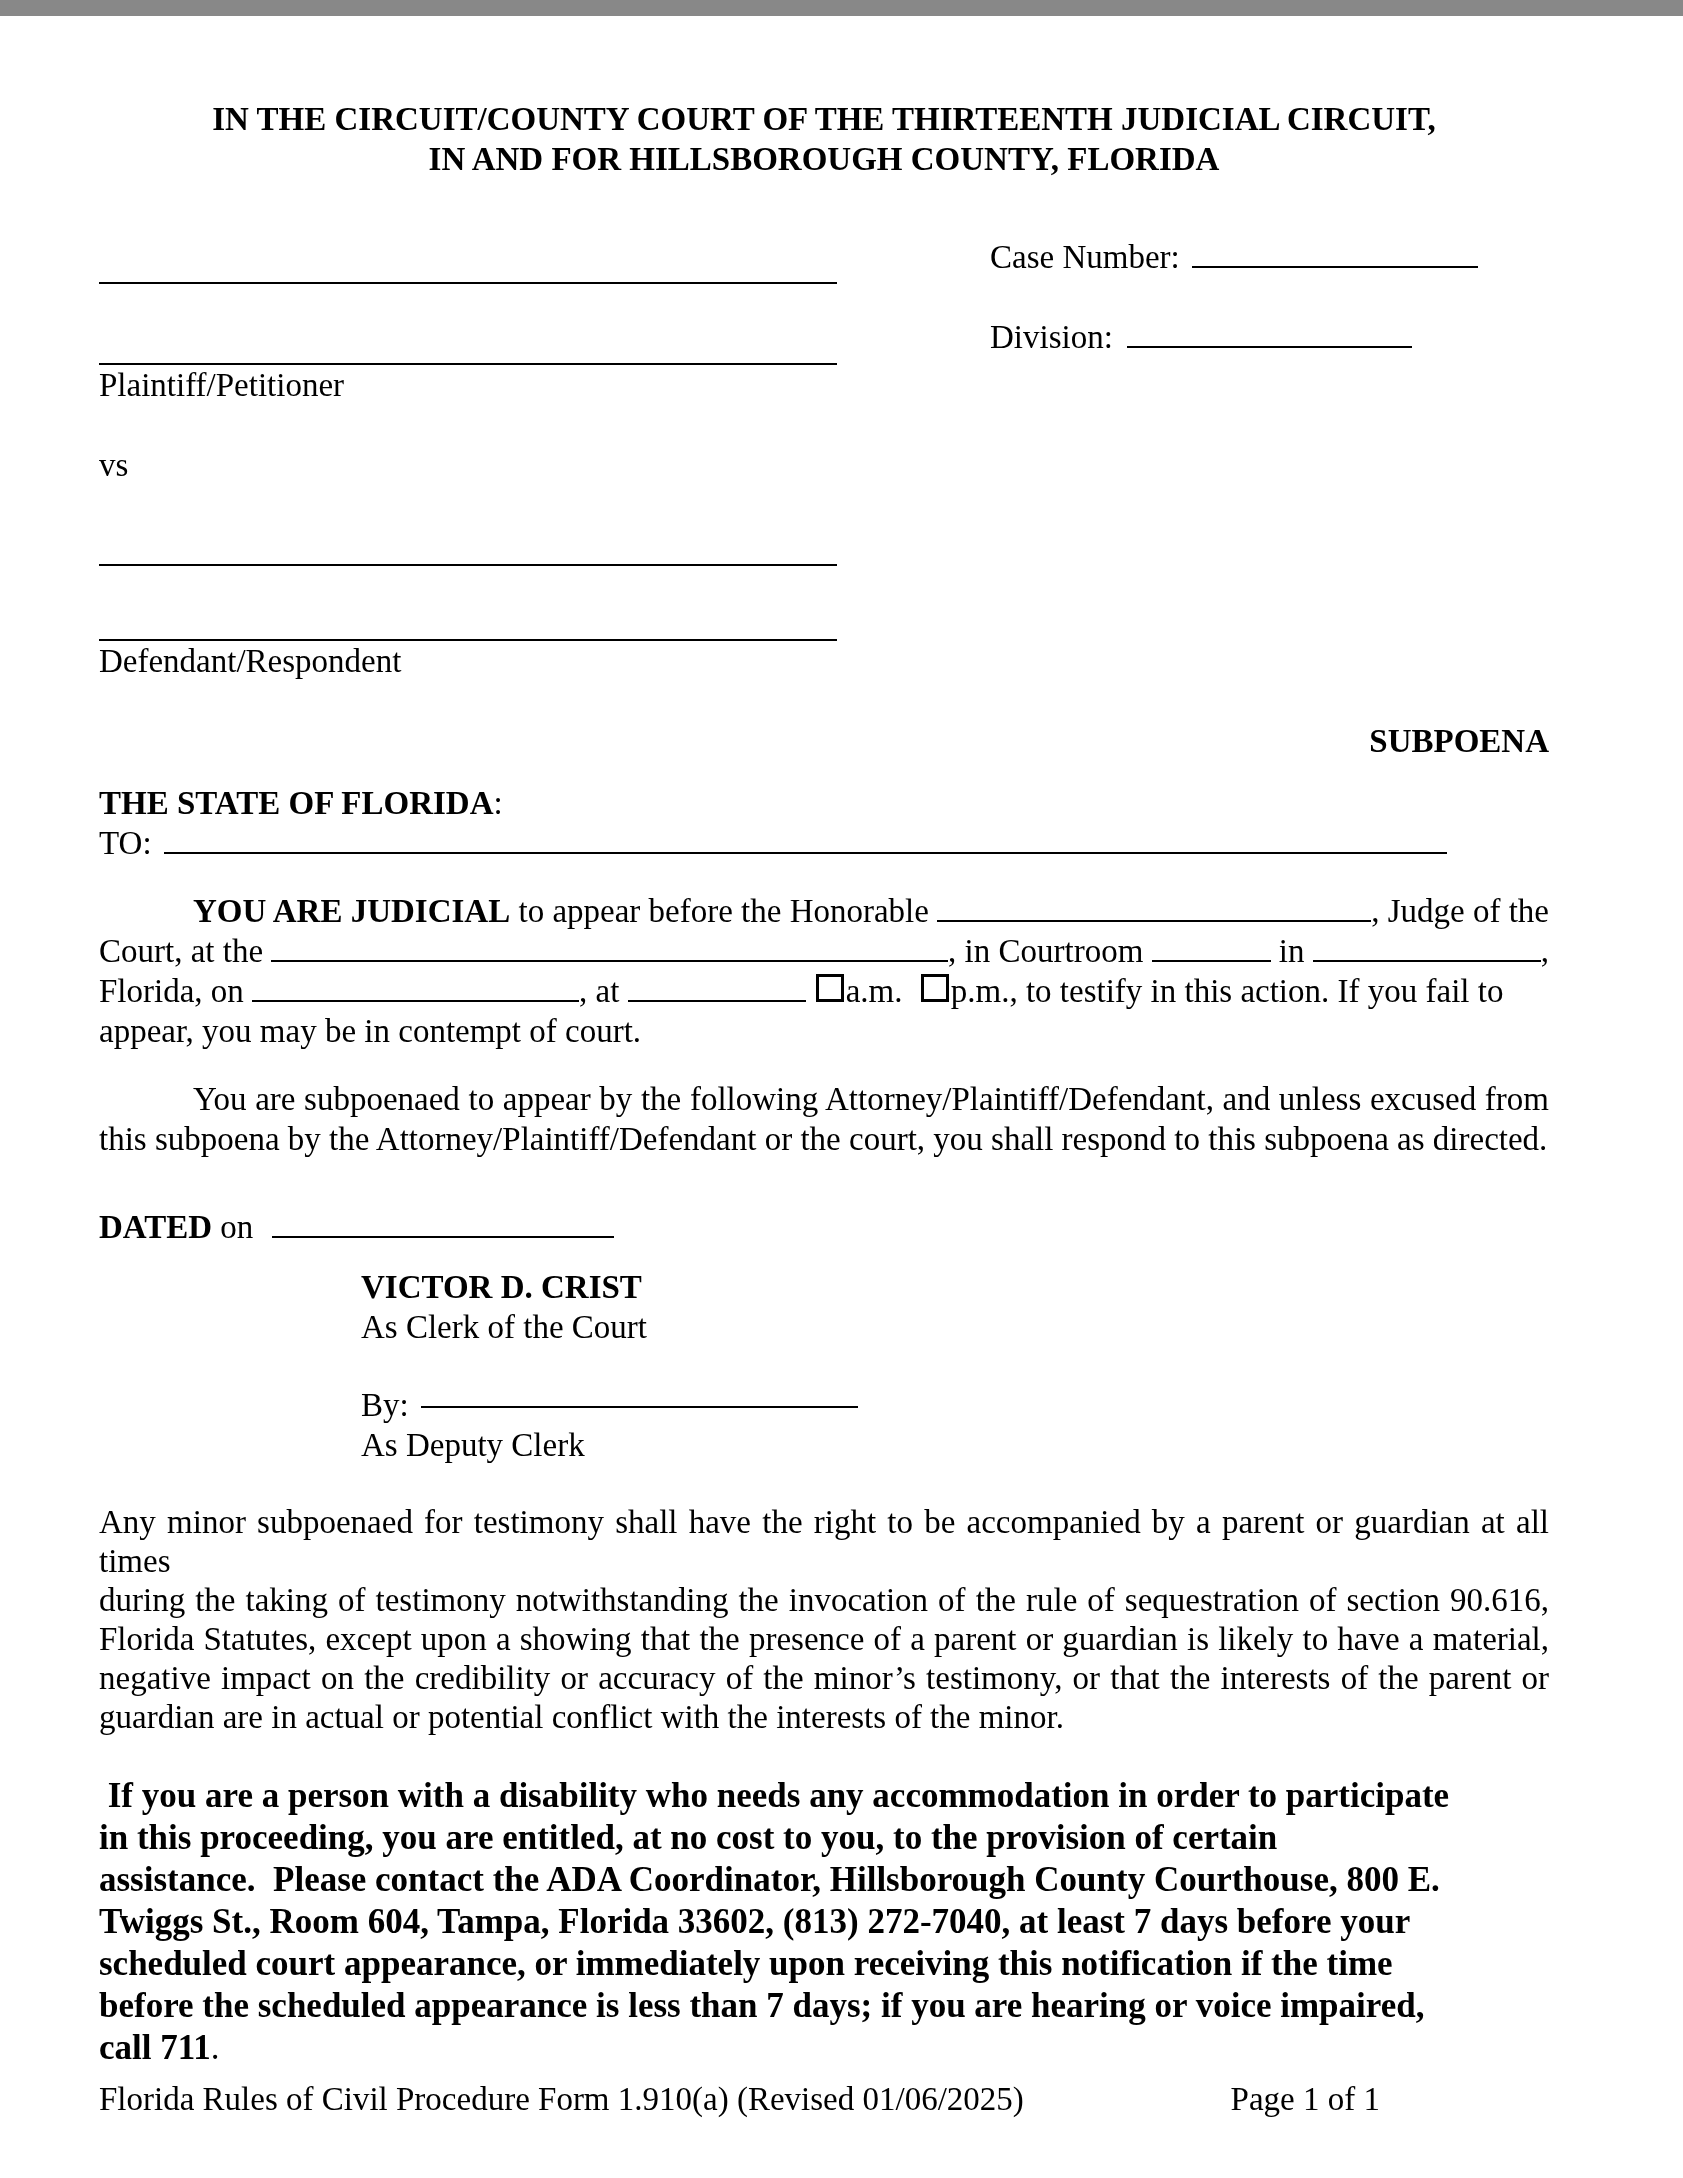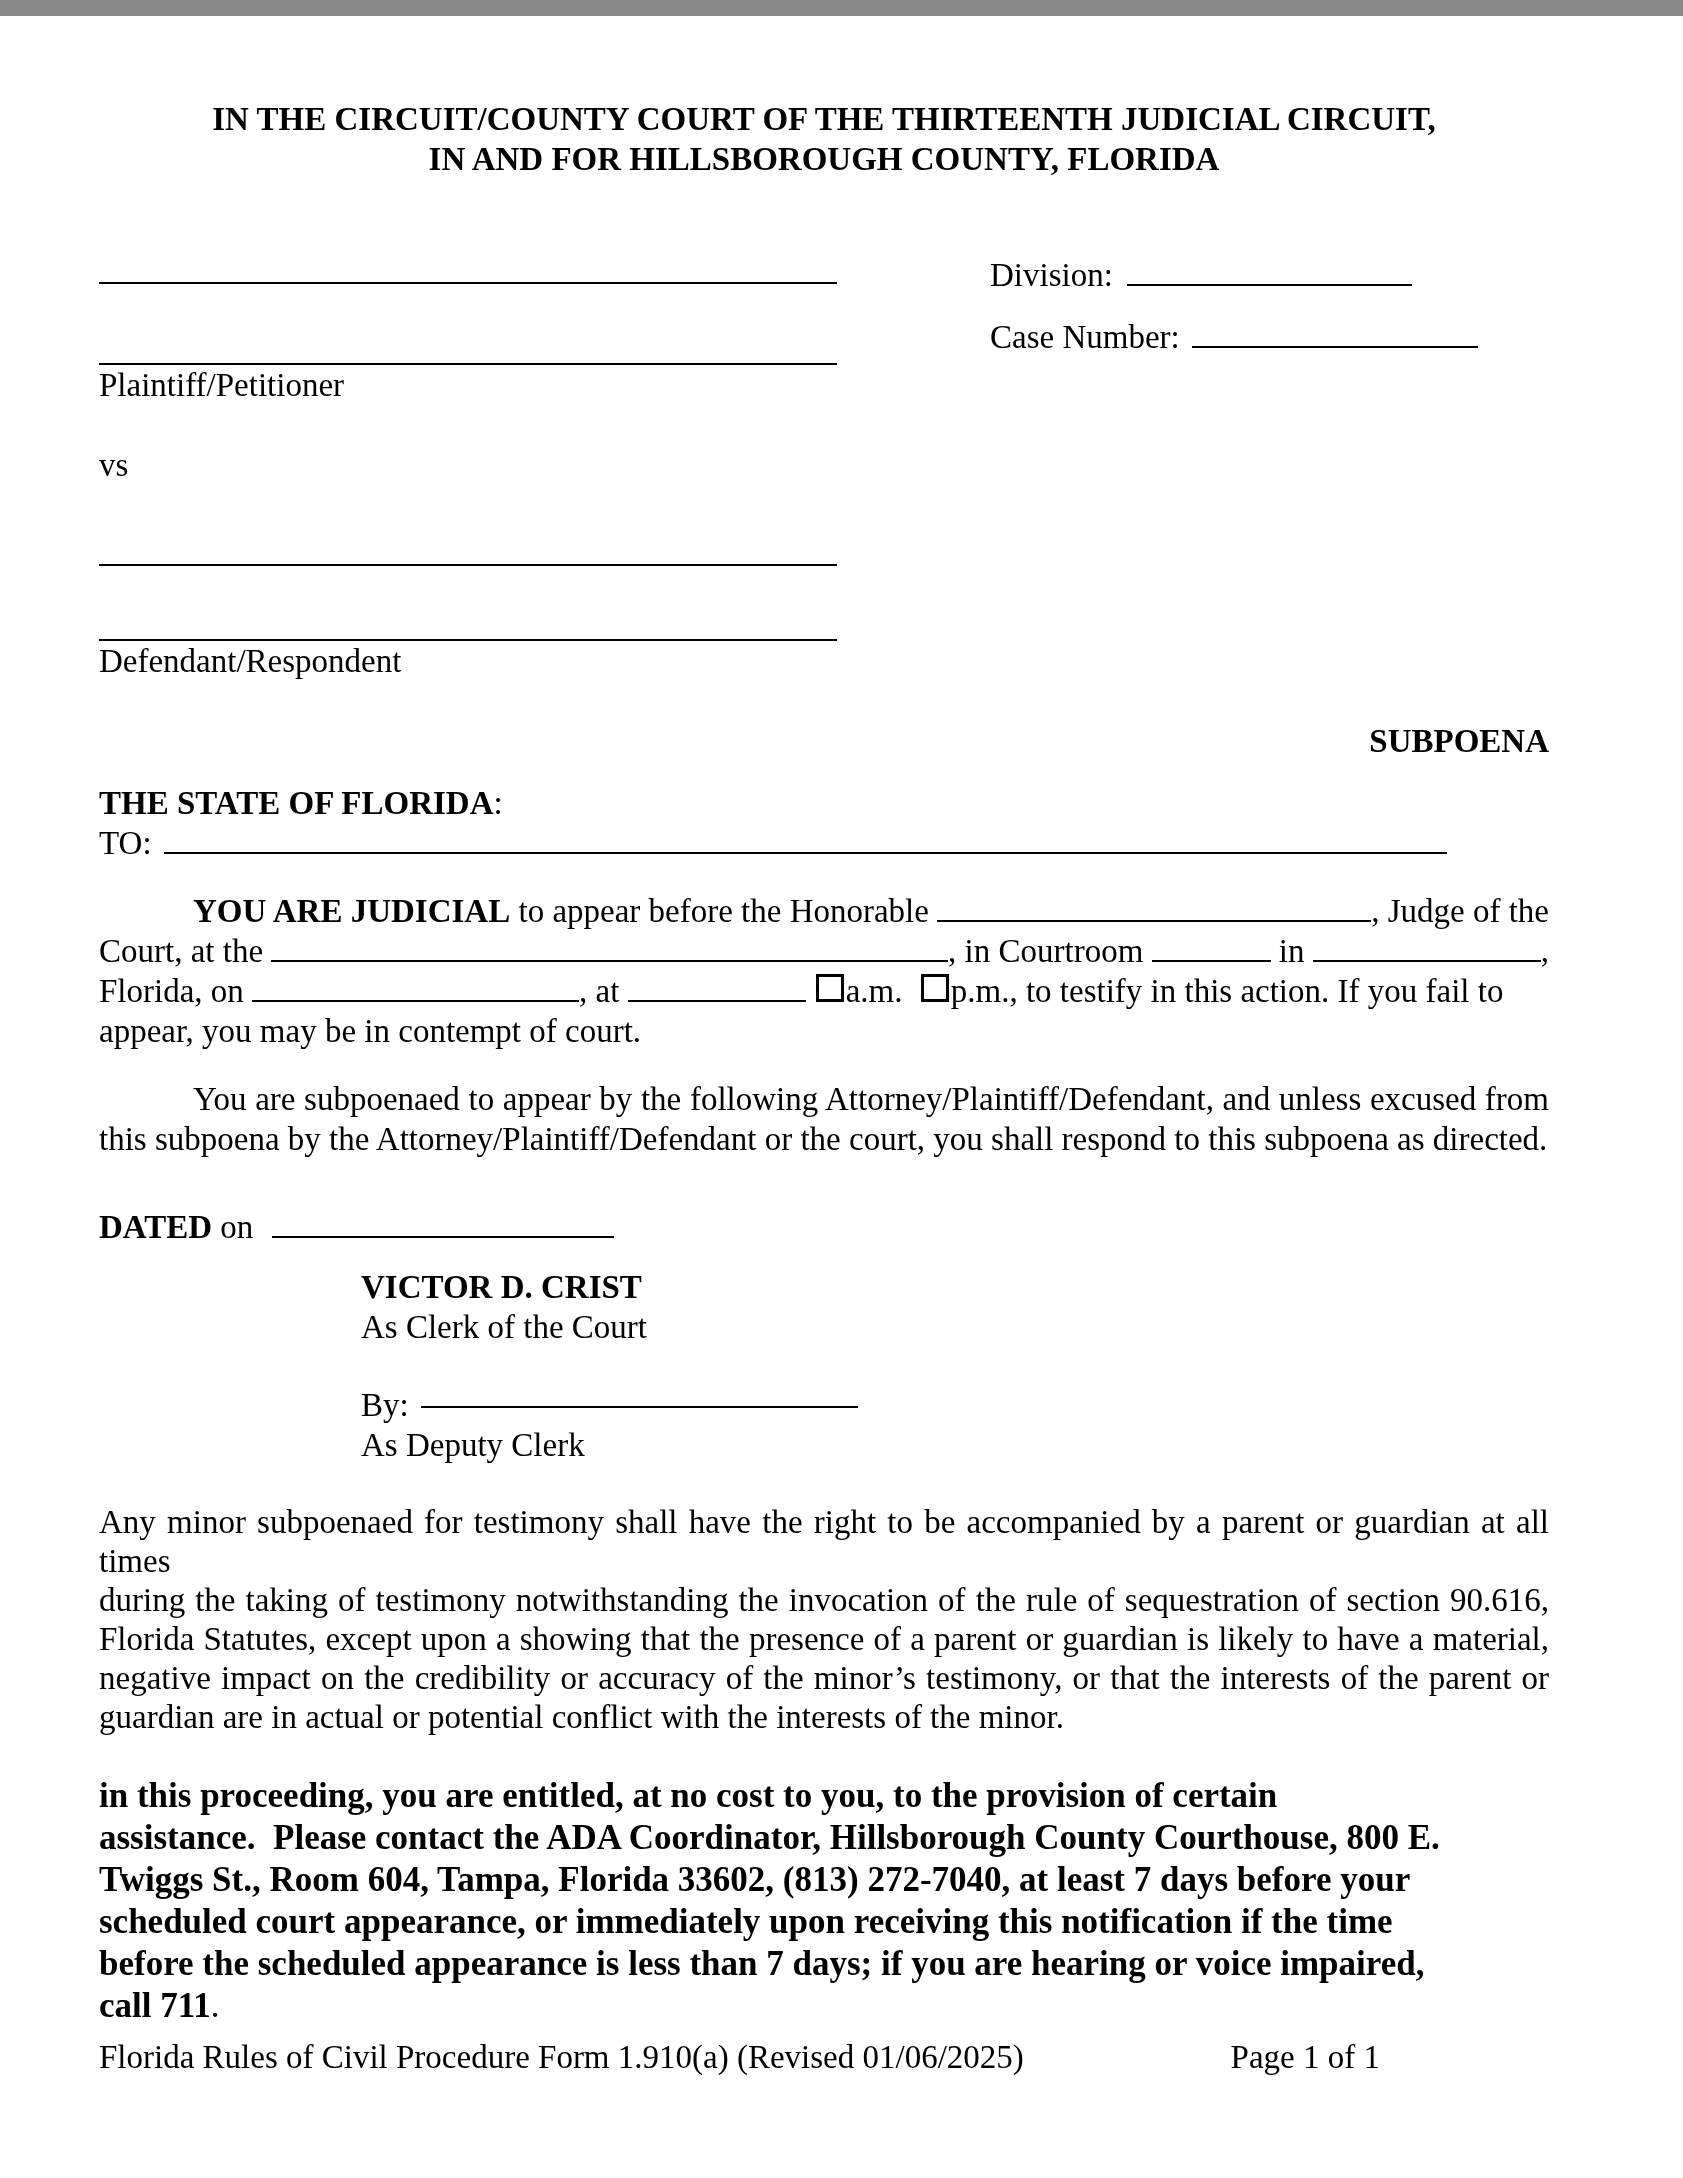--- a/index.html
+++ b/index.html
@@ -85,27 +85,27 @@
     <div>
       <div class="party-line1 lineblank"></div>
       <div class="party-line2 lineblank"></div>
       <div>Plaintiff/Petitioner</div>
       <div class="vs">vs</div>
       <div class="party-line3 lineblank"></div>
       <div class="party-line4 lineblank"></div>
       <div>Defendant/Respondent</div>
     </div>
     <div>
+      <div class="frow case-row">
+        <span class="pre">Case Number:</span>
+        <span class="blank case-blank"></span>
+      </div>
       <div class="frow division-row">
         <span class="pre">Division:</span>
         <span class="blank division-blank"></span>
-      </div>
-      <div class="frow case-row">
-        <span class="pre">Case Number:</span>
-        <span class="blank case-blank"></span>
       </div>
     </div>
   </div>
 
   <div class="center bold doc-title">SUBPOENA</div>
 
   <div class="state-line">
     <span class="bold">THE STATE OF FLORIDA</span><span>:</span>
   </div>
 
@@ -169,20 +169,21 @@
 
   <div class="minor">
     <div class="jline">Any minor subpoenaed for testimony shall have the right to be accompanied by a parent or guardian at all times</div>
     <div class="jline">during the taking of testimony notwithstanding the invocation of the rule of sequestration of section 90.616,</div>
     <div class="jline">Florida Statutes, except upon a showing that the presence of a parent or guardian is likely to have a material,</div>
     <div class="jline">negative impact on the credibility or accuracy of the minor’s testimony, or that the interests of the parent or</div>
     <div class="jlast">guardian are in actual or potential conflict with the interests of the minor.</div>
   </div>
 
   <div class="ada">
+    <div class="pre"> If you are a person with a disability who needs any accommodation in order to participate</div>
     <div>in this proceeding, you are entitled, at no cost to you, to the provision of certain</div>
     <div class="pre">assistance.  Please contact the ADA Coordinator, Hillsborough County Courthouse, 800 E.</div>
     <div>Twiggs St., Room 604, Tampa, Florida 33602, (813) 272-7040, at least 7 days before your</div>
     <div>scheduled court appearance, or immediately upon receiving this notification if the time</div>
     <div>before the scheduled appearance is less than 7 days; if you are hearing or voice impaired,</div>
     <div>
       <span>call 711</span><span class="ada-period">.</span>
     </div>
   </div>
 

